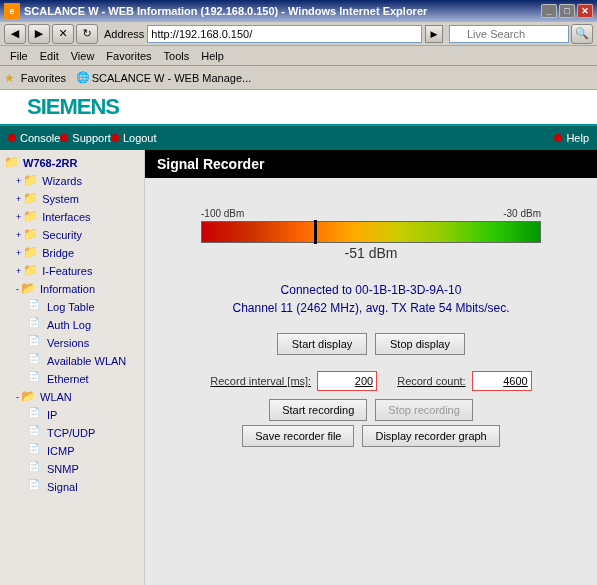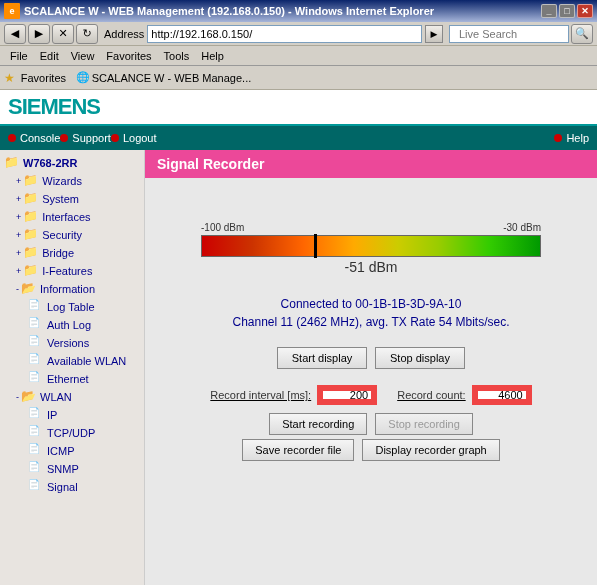--- a/index.html
+++ b/index.html
@@ -15,36 +15,36 @@
     .tb-btn.min { background: #7a7a7a; }
     .tb-btn.max { background: #7a7a7a; }
 
     
     .menu-bar { background: #d4d0c8; border-bottom: 1px solid #999; height: 44px; }
     .nav-bar { display: flex; align-items: center; gap: 2px; padding: 3px 4px; height: 24px; background: #d4d0c8; border-bottom: 1px solid #aca899; }
     .nav-btn { width: 22px; height: 20px; background: linear-gradient(to bottom, #f0ede8, #c8c5be); border: 1px solid #888; border-radius: 3px; display: flex; align-items: center; justify-content: center; cursor: pointer; font-size: 11px; }
     .address-bar { display: flex; align-items: center; gap: 3px; flex: 1; margin: 0 4px; }
     .address-label { font-size: 11px; }
     .address-input { flex: 1; height: 18px; border: 1px solid #7b9ebd; background: white; padding: 0 3px; font-size: 11px; }
-    .search-input { width: 120px; height: 18px; border: 1px solid #7b9ebd; background: white; padding: 0 9px; font-size: 11px; }
+    .search-input { width: 120px; height: 18px; border: 1px solid #7b9ebd; background: white; padding: 0 17px; font-size: 11px; }
     .go-btn { width: 18px; height: 18px; background: linear-gradient(to bottom, #f0ede8, #c8c5be); border: 1px solid #888; display: flex; align-items: center; justify-content: center; font-size: 9px; cursor: pointer; }
 
     .menu-items { display: flex; gap: 0; padding: 2px 4px; height: 20px; align-items: center; }
     .menu-item { padding: 1px 6px; font-size: 11px; cursor: pointer; }
 
     
     .favorites-bar { background: #d4d0c8; border-bottom: 1px solid #aca899; height: 24px; display: flex; align-items: center; padding: 0 4px; gap: 6px; font-size: 11px; }
     .fav-item { display: flex; align-items: center; gap: 2px; padding: 1px 4px; cursor: pointer; }
     .fav-star { color: #daa520; font-size: 12px; }
 
     
     .page { display: flex; flex-direction: column; height: calc(585px - 22px - 44px - 24px); }
 
     
-    .siemens-header { background: white; height: 36px; display: flex; align-items: center; padding: 0 8px; border-bottom: 2px solid #009999; }
+    .siemens-header { background: white; height: 36px; display: flex; align-items: center; padding: 0 27px; border-bottom: 2px solid #009999; }
     .siemens-logo { color: #009999; font-size: 22px; font-weight: bold; letter-spacing: -1px; font-family: 'Arial Black', sans-serif; }
 
     
     .nav-menu { background: #006666; height: 24px; display: flex; align-items: center; padding: 0 8px; }
     .nav-menu-item { color: white; font-size: 11px; display: flex; align-items: center; gap: 4px; cursor: pointer; }
     .nav-dot { width: 8px; height: 8px; border-radius: 50%; display: inline-block; }
     .nav-dot.red { background: #cc0000; }
     .nav-spacer { flex: 1; }
 
     
@@ -56,62 +56,62 @@
     .sidebar-item .icon { width: 16px; height: 16px; margin-right: 3px; flex-shrink: 0; }
     .sidebar-item.top { padding-left: 4px; font-weight: bold; }
     .sidebar-item.level1 { padding-left: 16px; }
     .sidebar-item.level2 { padding-left: 28px; }
     .folder-icon { font-size: 12px; }
     .page-icon { font-size: 10px; }
     .expand-icon { font-size: 9px; margin-right: 2px; }
 
     
     .main-content { flex: 1; background: #e8e8e8; overflow-y: auto; }
-    .content-header { background: #ec4899; padding: 6px 12px; }
+    .content-header { background: #000000; padding: 6px 12px; }
     .content-title { color: white; font-size: 14px; font-weight: bold; }
 
-    .content-body { padding: 24px 16px; }
+    .content-body { padding: 10px 16px; }
 
     
     .signal-meter-container { margin: 20px auto; width: 340px; position: relative; }
     .signal-labels { display: flex; justify-content: space-between; font-size: 10px; color: #333; margin-bottom: 2px; }
     .signal-bar { height: 22px; width: 100%; background: linear-gradient(to right, #cc0000 0%, #cc3300 15%, #ff6600 30%, #ffaa00 45%, #cccc00 58%, #99cc00 70%, #33cc00 85%, #009900 100%); border: 1px solid #666; position: relative; }
     .signal-indicator { position: absolute; top: -2px; bottom: -2px; width: 3px; background: black; left: 112px; }
     .signal-center-label { text-align: center; font-size: 14px; color: #333; margin-top: 2px; }
 
     
     .info-text { text-align: center; color: #00008b; font-size: 12px; margin: 14px 0 10px; line-height: 1.5; }
 
     
     .btn-row { display: flex; justify-content: center; gap: 8px; margin: 16px 0; }
     .ui-btn { height: 22px; padding: 0 12px; background: linear-gradient(to bottom, #f5f5f5, #ddd); border: 1px solid #888; font-size: 11px; cursor: pointer; min-width: 90px; }
     .ui-btn:disabled, .ui-btn.disabled { color: #999; background: linear-gradient(to bottom, #f0f0f0, #ddd); cursor: default; }
 
     
     .form-row { display: flex; align-items: center; gap: 20px; margin: 6px 0; justify-content: center; }
     .form-group { display: flex; align-items: center; gap: 6px; text-decoration: underline; }
     .form-label { font-size: 11px; color: #333; }
-    .form-input { width: 60px; height: 20px; border: 6px solid #ef4444; background: white; padding: 0 3px; font-size: 11px; text-align: right; }
+    .form-input { width: 60px; height: 20px; border: 1px solid #ef4444; background: white; padding: 0 3px; font-size: 11px; text-align: right; }
 
     
     .bottom-btns { display: flex; flex-direction: column; gap: 4px; align-items: center; margin-top: 8px; }
     .btn-pair { display: flex; gap: 8px; }
 
     
     .sidebar::-webkit-scrollbar { width: 12px; }
     .sidebar::-webkit-scrollbar-track { background: #d4d0c8; }
     .sidebar::-webkit-scrollbar-thumb { background: #a8a8a8; border: 1px solid #888; }
   </style>
 </head>
 <body>
 
 <div class="title-bar">
   <div class="title-bar-left">
     <div class="title-bar-icon">e</div>
-    <span>SCALANCE W - WEB Management (192.168.0.150) - Windows Internet Explorer</span>
+    <span>SCALANCE W - WEB Information (192.168.0.150) - Windows Internet Explorer</span>
   </div>
   <div class="title-bar-buttons">
     <div class="tb-btn min">_</div>
     <div class="tb-btn max">□</div>
     <div class="tb-btn close">✕</div>
   </div>
 </div>
 
 <div class="menu-bar">
   <div class="nav-bar">

